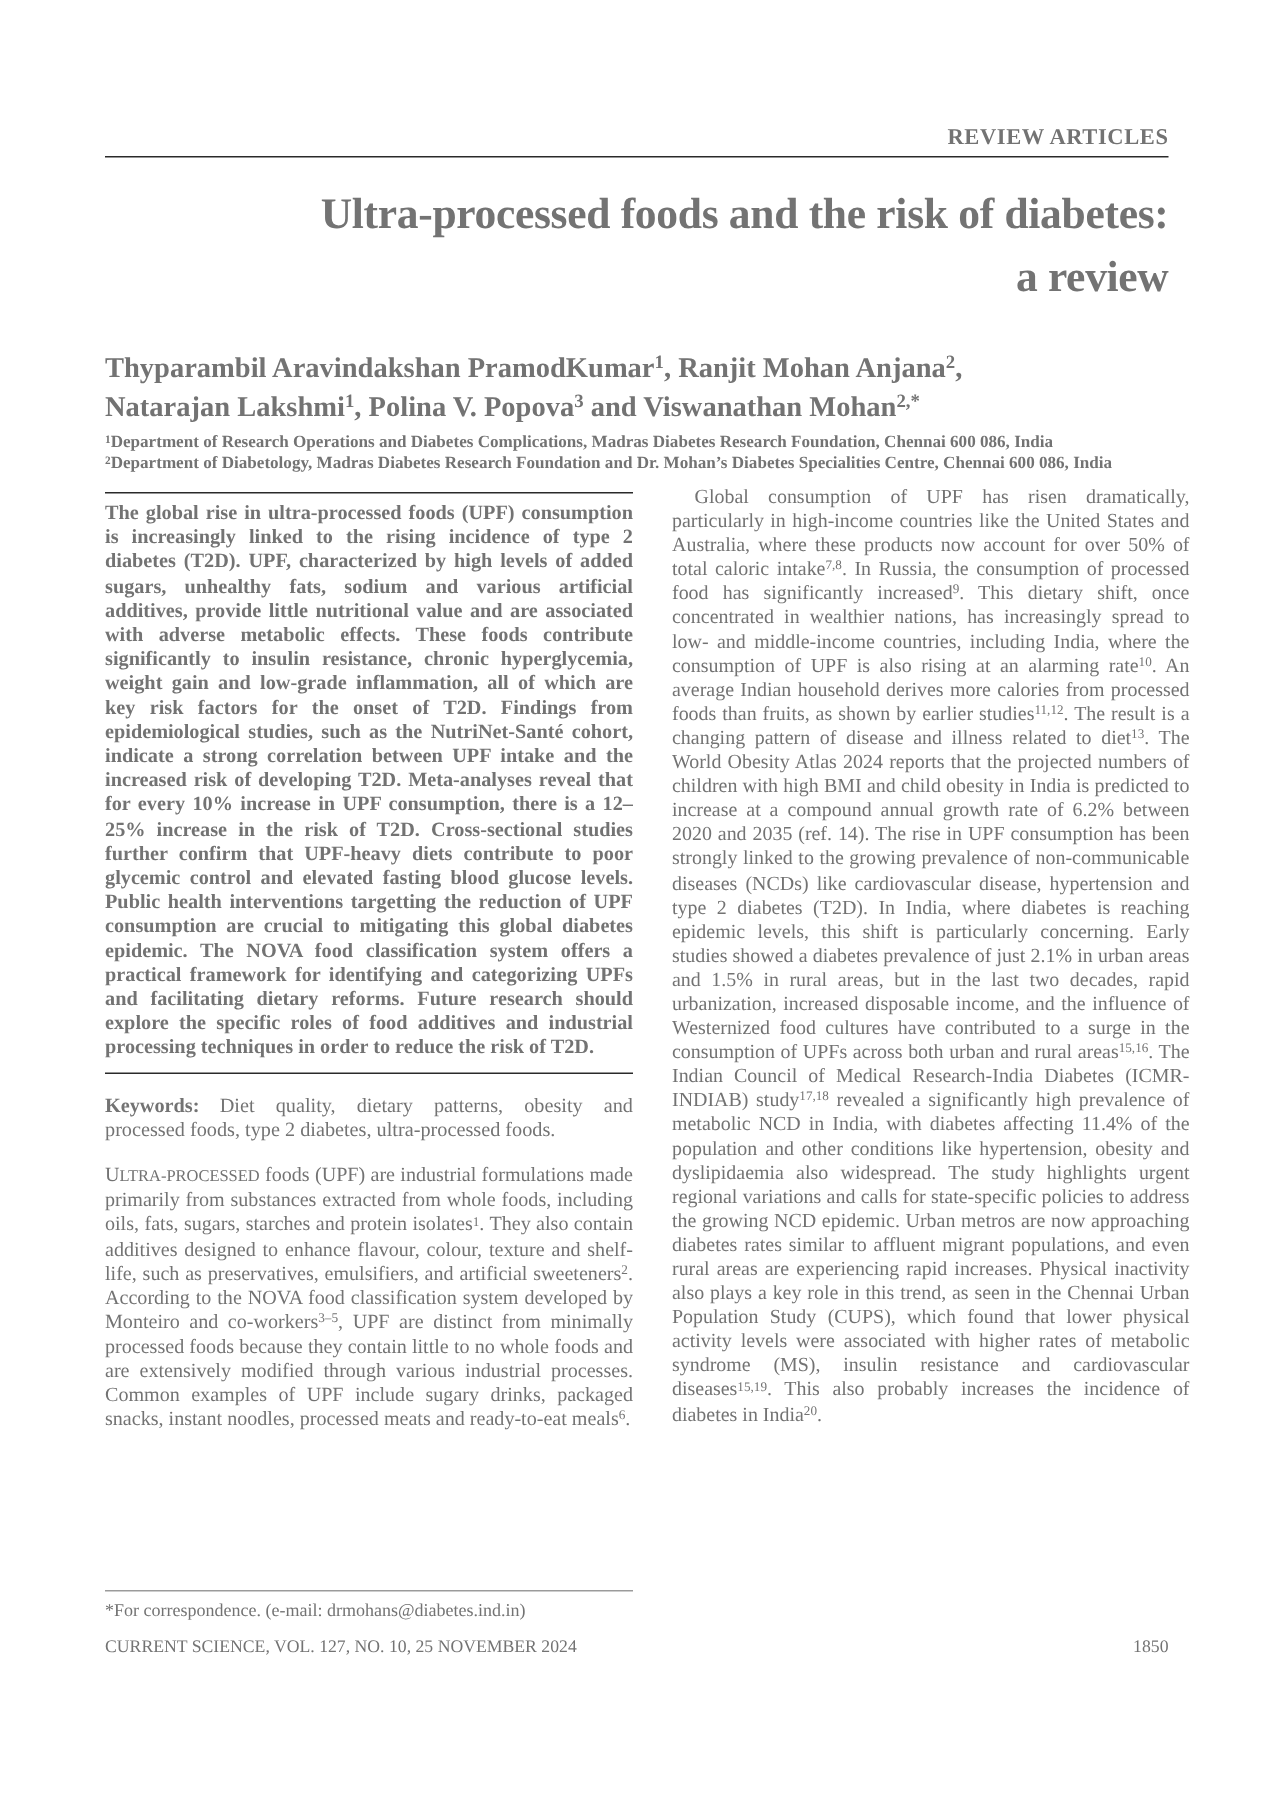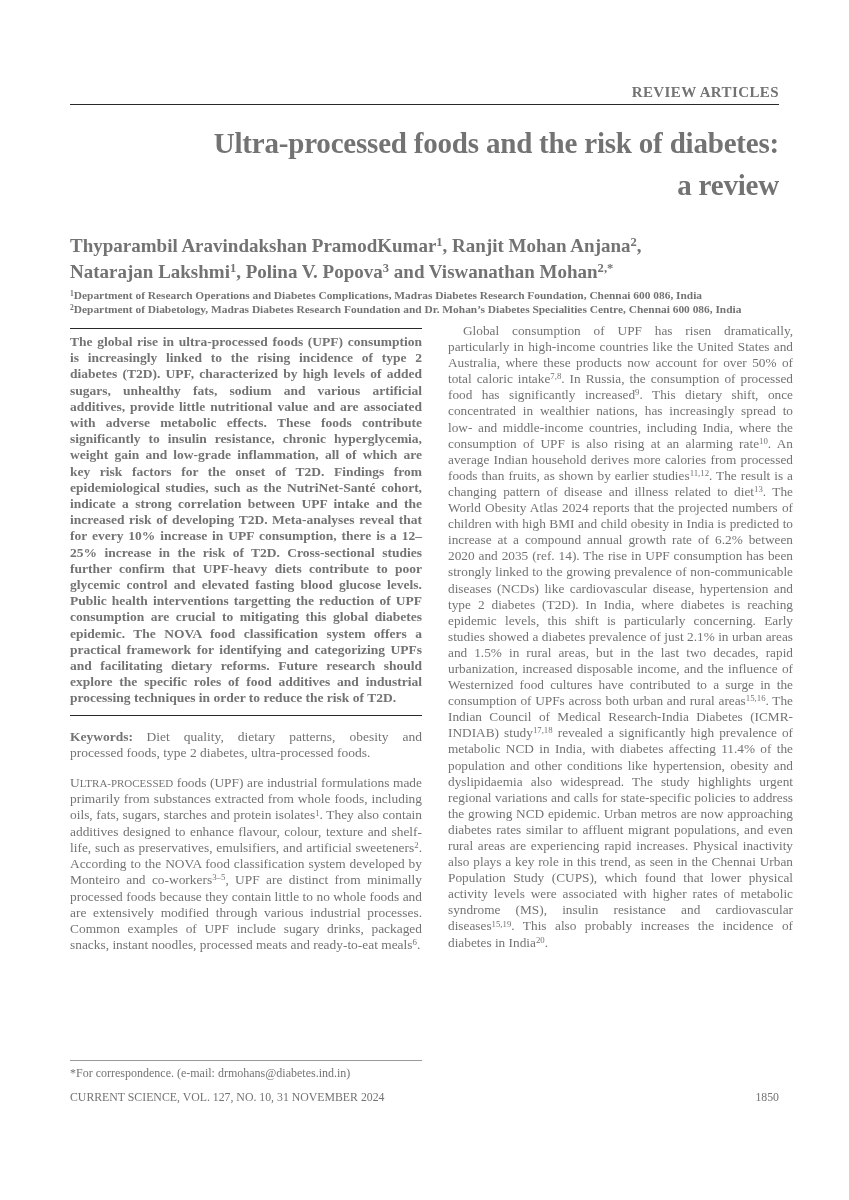--- a/index.html
+++ b/index.html
@@ -88,16 +88,16 @@
 
       <div class="col-right">
         <p class="body-par indent">Global consumption of UPF has risen dramatically, particularly in high-income countries like the United States and Australia, where these products now account for over 50% of total caloric intake<sup>7,8</sup>. In Russia, the consumption of processed food has significantly increased<sup>9</sup>. This dietary shift, once concentrated in wealthier nations, has increasingly spread to low- and middle-income countries, including India, where the consumption of UPF is also rising at an alarming rate<sup>10</sup>. An average Indian household derives more calories from processed foods than fruits, as shown by earlier studies<sup>11,12</sup>. The result is a changing pattern of disease and illness related to diet<sup>13</sup>. The World Obesity Atlas 2024 reports that the projected numbers of children with high BMI and child obesity in India is predicted to increase at a compound annual growth rate of 6.2% between 2020 and 2035 (ref. 14). The rise in UPF consumption has been strongly linked to the growing prevalence of non-communicable diseases (NCDs) like cardiovascular disease, hypertension and type 2 diabetes (T2D). In India, where diabetes is reaching epidemic levels, this shift is particularly concerning. Early studies showed a diabetes prevalence of just 2.1% in urban areas and 1.5% in rural areas, but in the last two decades, rapid urbanization, increased disposable income, and the influence of Westernized food cultures have contributed to a surge in the consumption of UPFs across both urban and rural areas<sup>15,16</sup>. The Indian Council of Medical Research-India Diabetes (ICMR-INDIAB) study<sup>17,18</sup> revealed a significantly high prevalence of metabolic NCD in India, with diabetes affecting 11.4% of the population and other conditions like hypertension, obesity and dyslipidaemia also widespread. The study highlights urgent regional variations and calls for state-specific policies to address the growing NCD epidemic. Urban metros are now approaching diabetes rates similar to affluent migrant populations, and even rural areas are experiencing rapid increases. Physical inactivity also plays a key role in this trend, as seen in the Chennai Urban Population Study (CUPS), which found that lower physical activity levels were associated with higher rates of metabolic syndrome (MS), insulin resistance and cardiovascular diseases<sup>15,19</sup>. This also probably increases the incidence of diabetes in India<sup>20</sup>.</p>
       </div>
 
     </div>
 
   </div>
 
   <div class="footer">
-    <span>CURRENT SCIENCE, VOL. 127, NO. 10, 31 NOVEMBER 2024</span>
+    <span>CURRENT SCIENCE, VOL. 127, NO. 10, 25 NOVEMBER 2024</span>
     <span>1850</span>
   </div>
 </div>
 
 </body></html>

